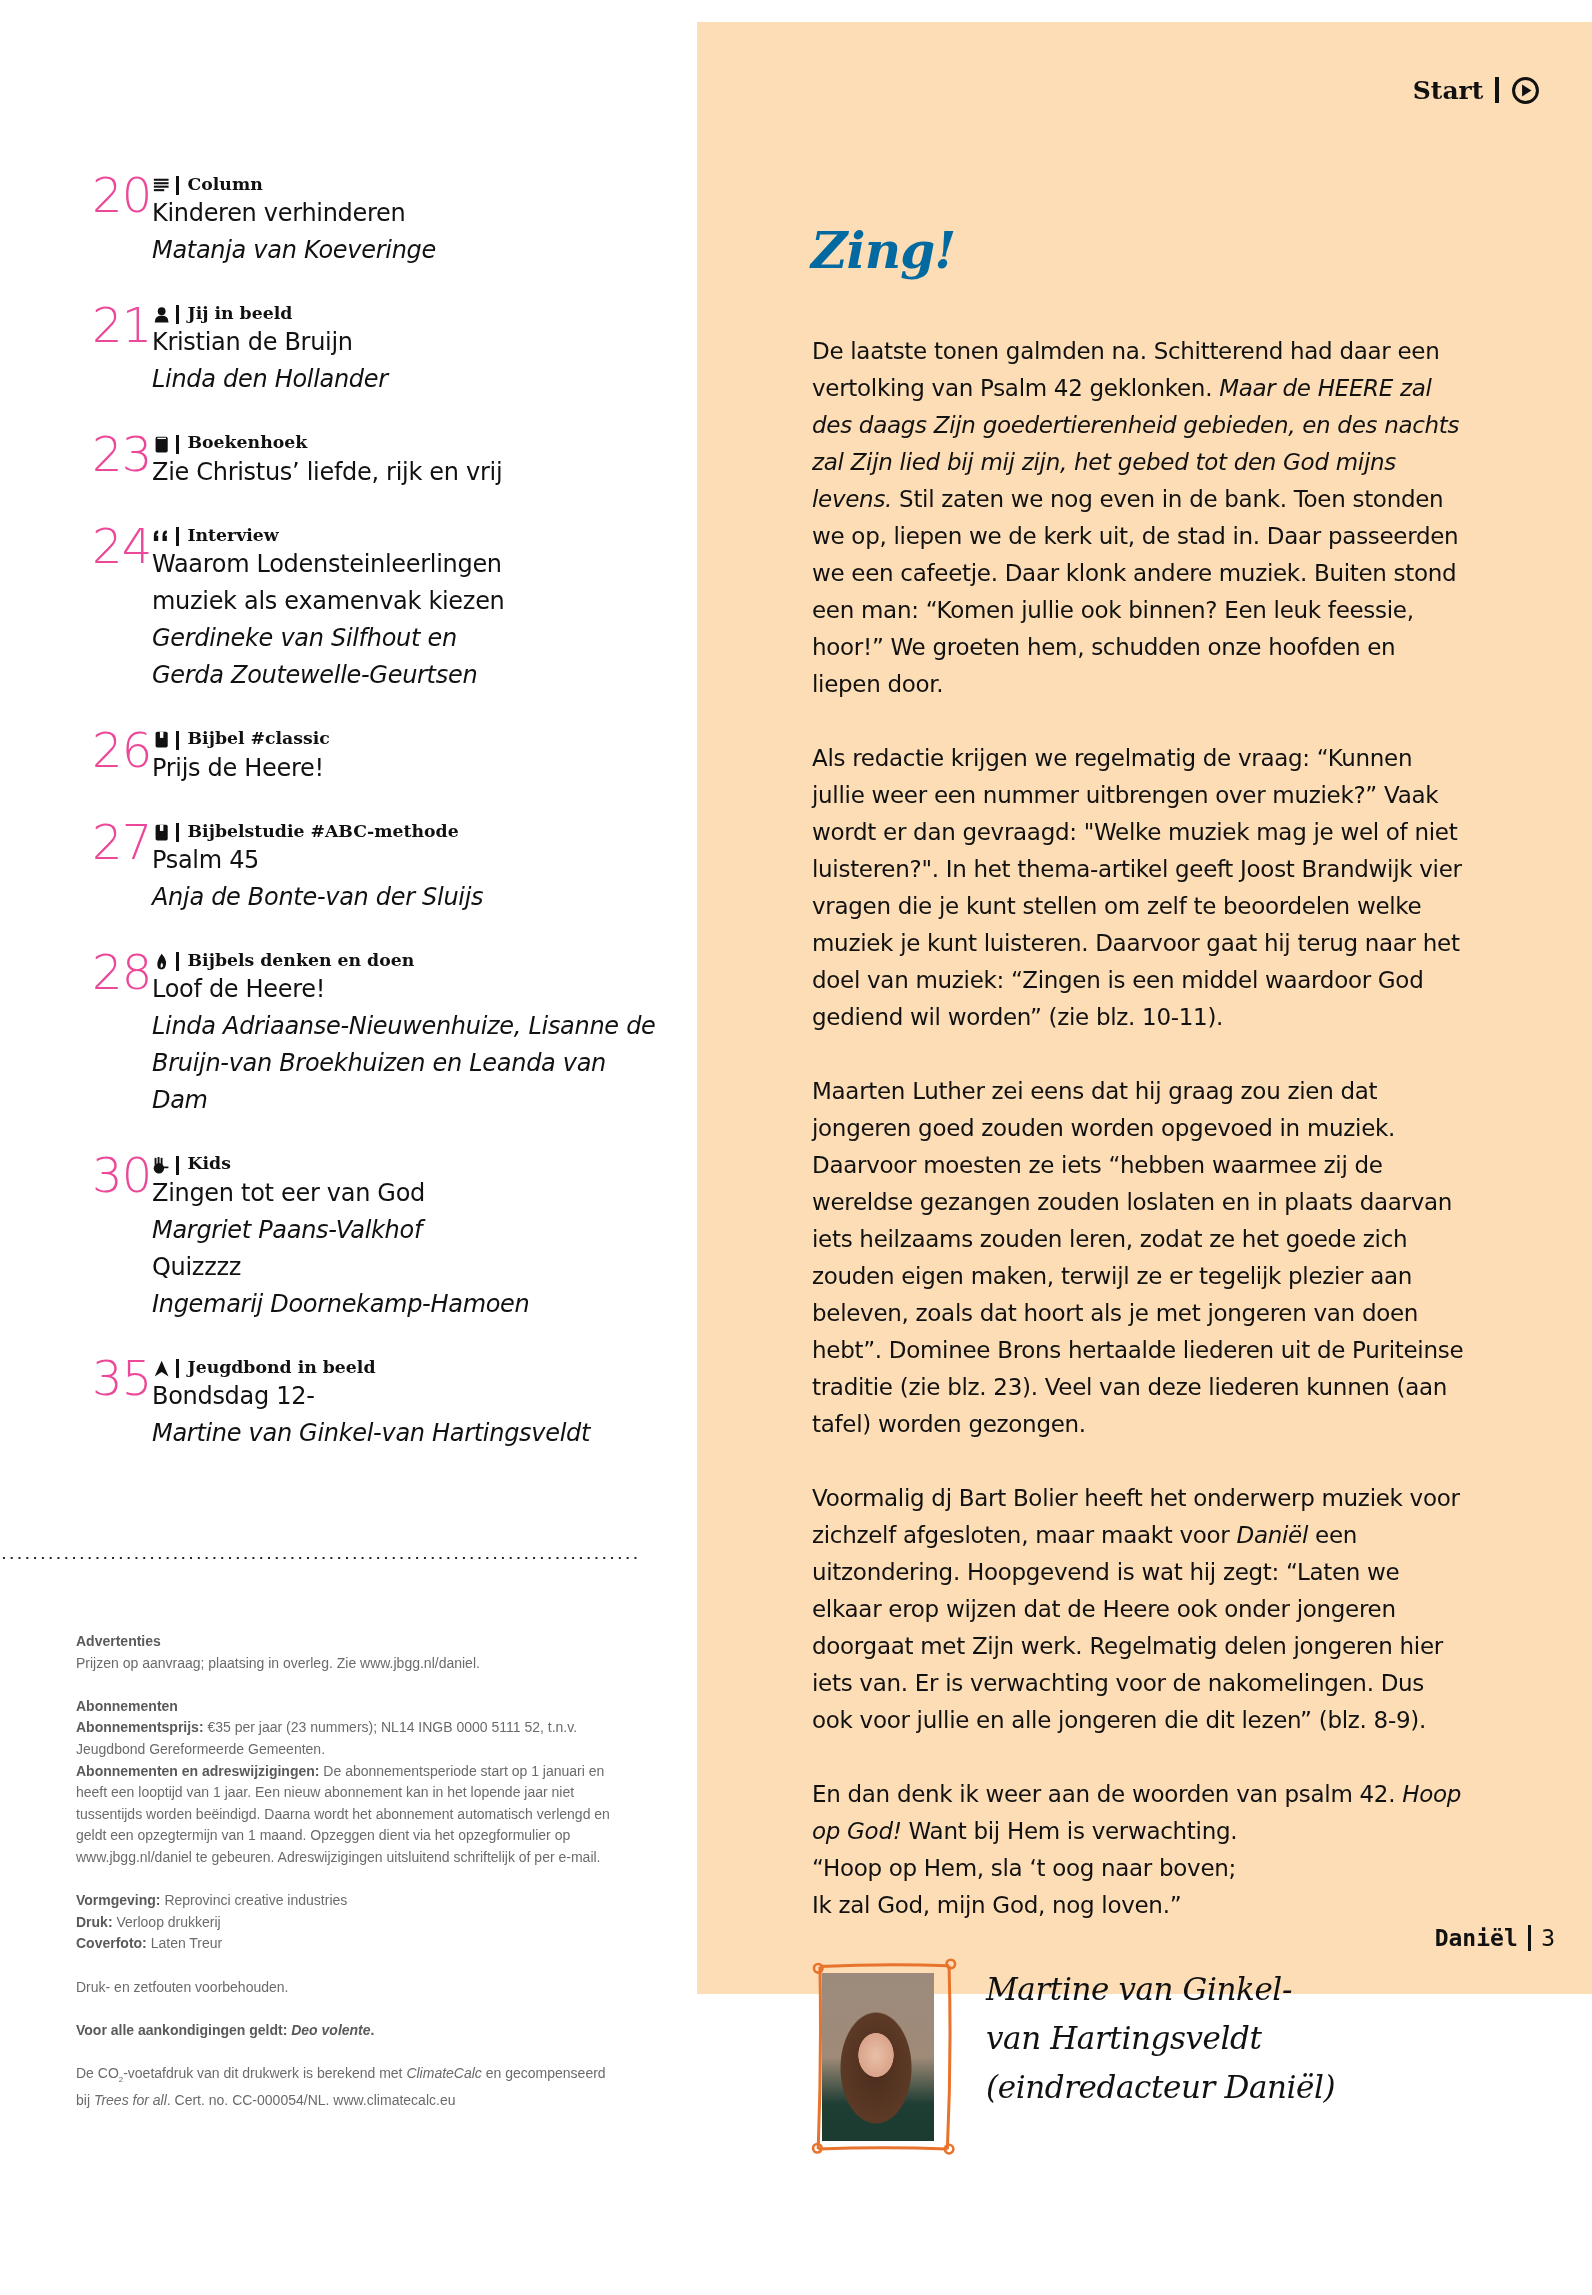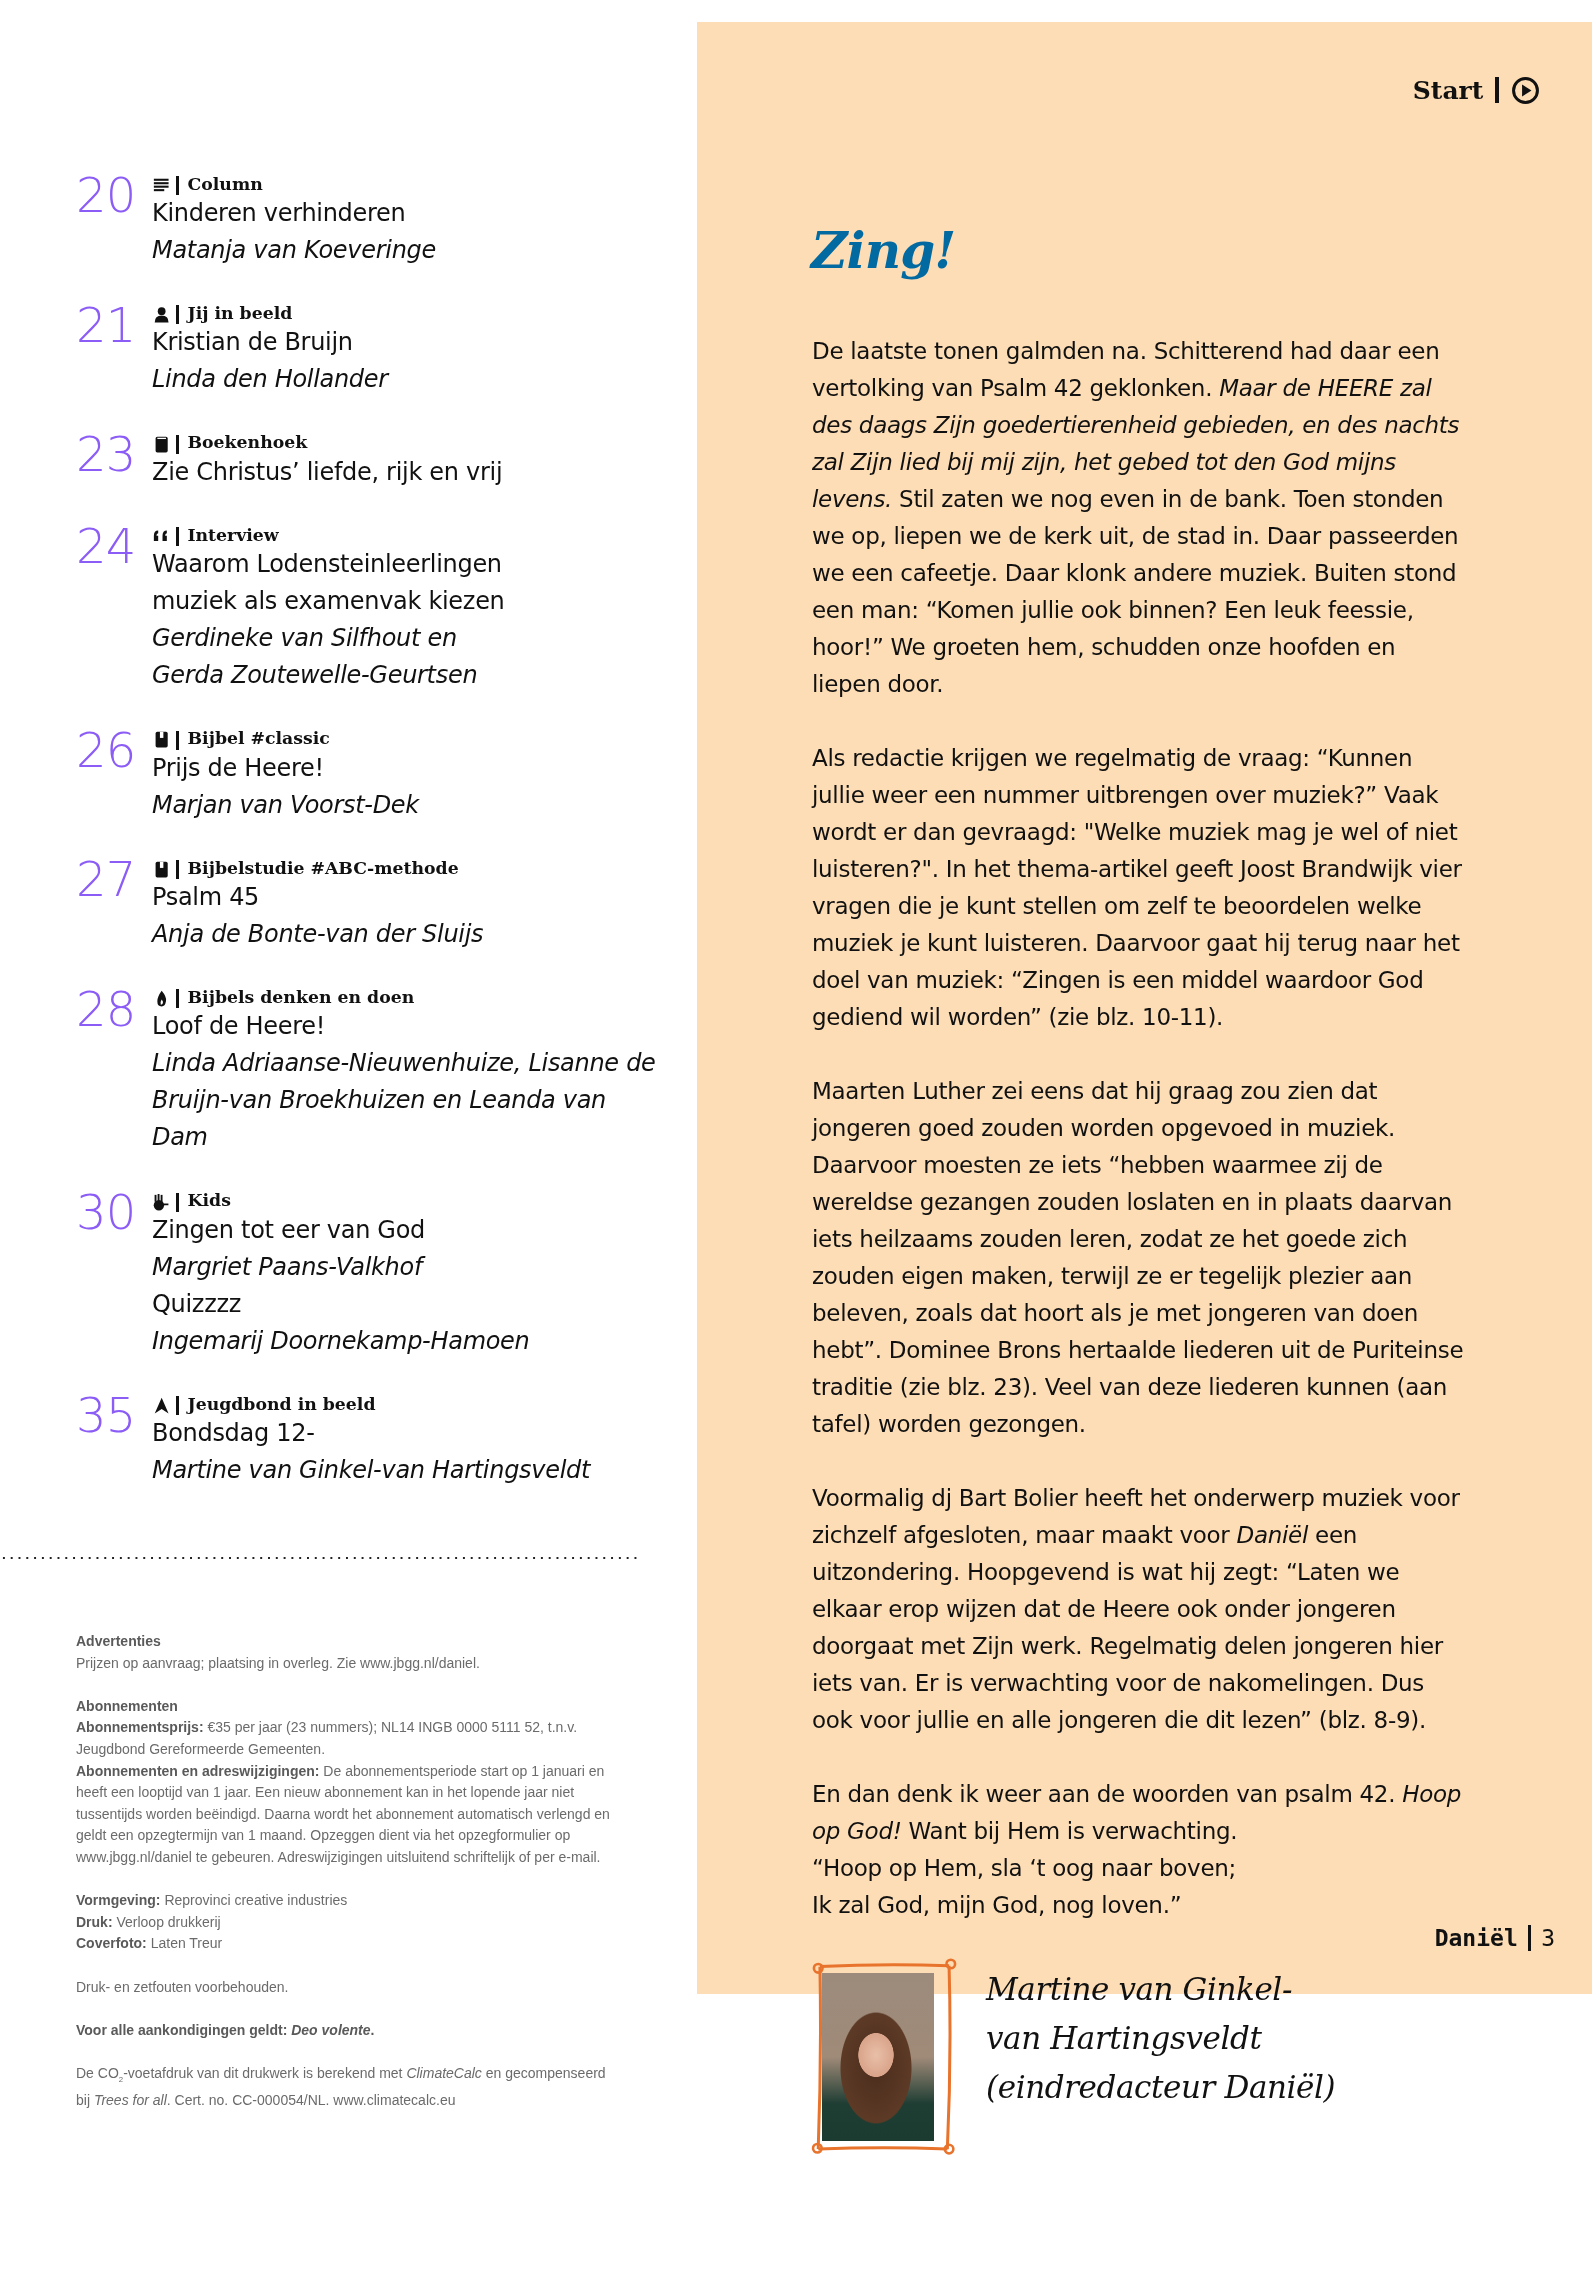--- a/index.html
+++ b/index.html
@@ -3,23 +3,23 @@
 <meta charset="utf-8">
 <style>
   * { box-sizing: border-box; margin: 0; padding: 0; }
   html, body { width: 1592px; height: 2295px; background: #ffffff; overflow: hidden; }
   body { position: relative; font-family: "Liberation Sans", "DejaVu Sans", sans-serif; color: #111; }
 
   
   .toc { position: absolute; left: 76px; top: 171px; width: 587px; }
   .toc-entry { position: relative; padding-left: 76px; margin-bottom: 33px; }
   .toc-num {
-    position: absolute; left: 0; top: -3.5px;
+    position: absolute; left: 16px; top: -3.5px;
     font-family: "DejaVu Sans", sans-serif; font-weight: 300;
-    font-size: 48px; line-height: 52px; letter-spacing: -0.9px; color: #8b5cf6;
+    font-size: 48px; line-height: 52px; letter-spacing: -0.9px; color: #ec4899;
   }
   .toc-cat {
     display: flex; align-items: flex-end; gap: 3.5px;
     font-family: "DejaVu Serif", serif; font-weight: bold; font-size: 17.3px; line-height: 22.4px;
     height: 22.4px; margin-top: 1.7px;
   }
   .toc-cat .ico { width: 19px; height: 19px; display: inline-flex; align-items: center; justify-content: center; }
   .toc-cat .bar { width: 2.6px; height: 19px; background: #111; margin: 0 5.2px 0 1.7px; }
   .toc-line {
     font-family: "DejaVu Sans", sans-serif; font-size: 24px; line-height: 37px; color: #111;
@@ -154,21 +154,20 @@
         <span class="ico">
           <svg width="17.3" height="17.3" viewBox="0 0 20 20">
             <rect x="3" y="1" width="14" height="18" rx="2" fill="#111"></rect>
             <rect x="8" y="1" width="4" height="7" fill="#fff"></rect>
           </svg>
         </span>
         <span class="bar"></span>
         <span>Bijbel #classic</span>
       </div>
       <div class="toc-line">Prijs de Heere!</div>
-      <div class="toc-line author">Marjan van Voorst-Dek</div>
     </div>
     <div class="toc-entry">
       <div class="toc-num">27</div>
       <div class="toc-cat">
         <span class="ico">
           <svg width="17.3" height="17.3" viewBox="0 0 20 20">
             <rect x="3" y="1" width="14" height="18" rx="2" fill="#111"></rect>
             <rect x="8" y="1" width="4" height="7" fill="#fff"></rect>
           </svg>
         </span>

